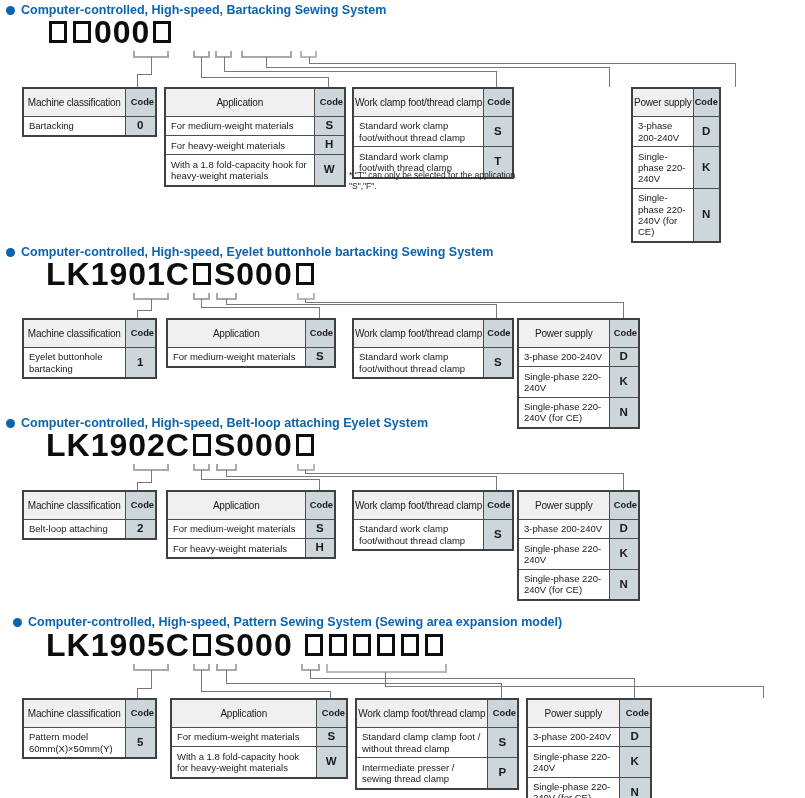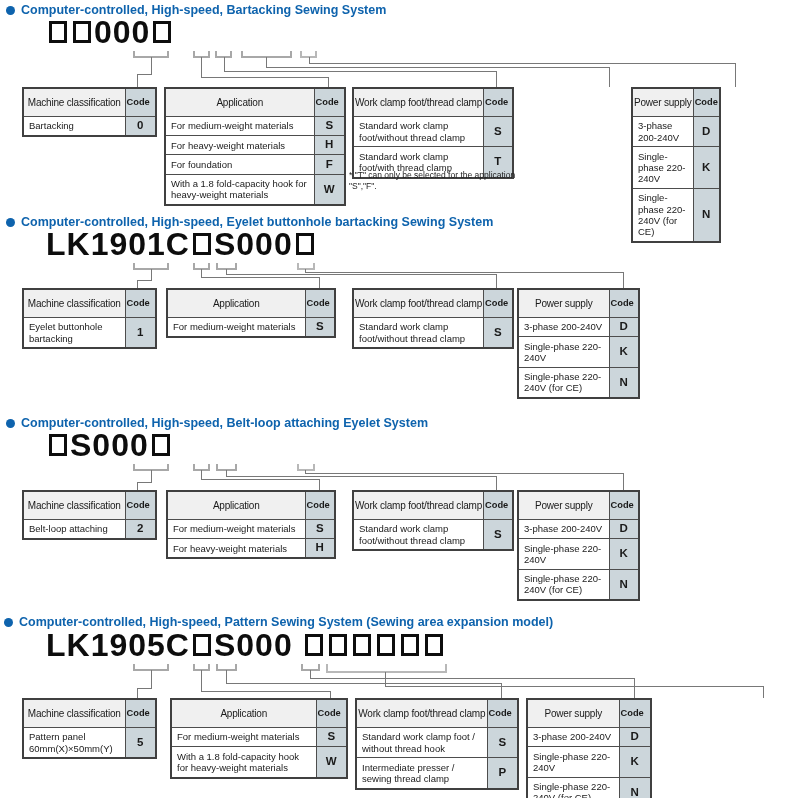--- a/index.html
+++ b/index.html
@@ -29,21 +29,21 @@
   table.spec {
     position:absolute; border-collapse:collapse; table-layout:fixed;
     font-size:9.5px; line-height:1.18; color:#1a1a1a; background:#fff;
     border:2px solid #404040;
   }
   table.spec th, table.spec td { border:1px solid #4d4d4d; }
   th.label-h {
     background:#f0f0f0; font-weight:normal; text-align:center;
     padding:4px 1px; font-size:10px; letter-spacing:-0.2px; white-space:nowrap; overflow:hidden;
   }
-  th.code-h { background:#ccd6db; font-weight:bold; text-align:left; padding:8px 1px; font-size:9.3px; }
+  th.code-h { background:#ccd6db; font-weight:bold; text-align:right; padding:8px 1px; font-size:9.3px; }
   td.label-c { background:#fff; text-align:left; padding:3.5px 3px 3.5px 5px; }
   td.code-c { background:#ccd6db; text-align:center; font-weight:bold; font-size:11.5px; padding:1px; }
   .footnote { position:absolute; font-size:8.5px; color:#222; white-space:pre-line; line-height:1.35; }
 </style>
 </head>
 <body>
 
 <div class="page">
 
   <section class="sec" style="top:0;height:228px">
@@ -101,24 +101,20 @@
         <tbody>
           <tr>
             <td class="label-c">For medium-weight materials</td>
             <td class="code-c">S</td>
           </tr>
           <tr>
             <td class="label-c">For heavy-weight materials</td>
             <td class="code-c">H</td>
           </tr>
           <tr>
-            <td class="label-c">For foundation</td>
-            <td class="code-c">F</td>
-          </tr>
-          <tr>
             <td class="label-c">With a 1.8 fold-capacity hook for heavy-weight materials</td>
             <td class="code-c">W</td>
           </tr>
         </tbody>
       </table>
     <table class="spec" style="left:352px;top:87px">
         <colgroup>
           <col style="width: 130px;">
           <col style="width: 29px;">
         </colgroup>
@@ -162,21 +158,21 @@
           <tr>
             <td class="label-c">Single-phase 220-240V (for CE)</td>
             <td class="code-c">N</td>
           </tr>
         </tbody>
       </table>
     <div class="footnote" style="left:349px;top:170px">* "T" can only be selected for the application
   "S","F".</div>
   </section>
 
-  <section class="sec" style="top:214px;height:187px">
+  <section class="sec" style="top:244px;height:187px">
     <div class="sec-title" style="left:6px;top:1px">
       <span class="bullet"></span>
       <span>Computer-controlled, High-speed, Eyelet buttonhole bartacking Sewing System</span>
     </div>
     <div class="model" style="left:46px;top:14px">
         <span class="mtext">LK1901C</span>
         <span class="mbox"></span>
         <span class="mtext">S000</span>
         <span class="mbox"></span>
       </div>
@@ -271,20 +267,21 @@
         </tbody>
       </table>
   </section>
 
   <section class="sec" style="top:415px;height:197px">
     <div class="sec-title" style="left:6px;top:1px">
       <span class="bullet"></span>
       <span>Computer-controlled, High-speed, Belt-loop attaching Eyelet System</span>
     </div>
     <div class="model" style="left:46px;top:14px">
+        <span class="mtext">LK1902C</span>
         <span class="mbox"></span>
         <span class="mtext">S000</span>
         <span class="mbox"></span>
       </div>
     <svg class="connector" width="805" height="197" viewBox="0 0 805 197">
       <path class="bracket" d="M134 49 V55 H168 V49"></path>
       <path class="bracket" d="M194 49 V55 H209 V49"></path>
       <path class="bracket" d="M217 49 V55 H236 V49"></path>
       <path class="bracket-light" d="M298 49 V55 H314 V49"></path>
       <polyline class="cline" points="151,55 151,67 137.5,67 137.5,75"></polyline>
@@ -372,21 +369,21 @@
           </tr>
           <tr>
             <td class="label-c">Single-phase 220-240V (for CE)</td>
             <td class="code-c">N</td>
           </tr>
         </tbody>
       </table>
   </section>
 
   <section class="sec" style="top:612px;height:186px">
-    <div class="sec-title" style="left:4px;top:3px">
+    <div class="sec-title" style="left:13px;top:3px">
       <span class="bullet"></span>
       <span>Computer-controlled, High-speed, Pattern Sewing System (Sewing area expansion model)</span>
     </div>
     <div class="model" style="left:46px;top:17px">
         <span class="mtext">LK1905C</span>
         <span class="mbox"></span>
         <span class="mtext">S000</span>
         <span class="mgap"></span>
         <span class="mbox"></span>
         <span class="mbox"></span>
@@ -413,21 +410,21 @@
           <col style="width: 31px;">
         </colgroup>
         <thead>
           <tr>
             <th class="label-h">Machine classification</th>
             <th class="code-h">Code</th>
           </tr>
         </thead>
         <tbody>
           <tr>
-            <td class="label-c">Pattern panel 60mm(X)×50mm(Y)</td>
+            <td class="label-c">Pattern model 60mm(X)×50mm(Y)</td>
             <td class="code-c">5</td>
           </tr>
         </tbody>
       </table>
     <table class="spec" style="left:170px;top:86px">
         <colgroup>
           <col style="width: 145px;">
           <col style="width: 31px;">
         </colgroup>
         <thead>
@@ -453,21 +450,21 @@
           <col style="width: 31px;">
         </colgroup>
         <thead>
           <tr>
             <th class="label-h">Work clamp foot/thread clamp</th>
             <th class="code-h">Code</th>
           </tr>
         </thead>
         <tbody>
           <tr>
-            <td class="label-c">Standard work clamp foot / without thread hook</td>
+            <td class="label-c">Standard clamp clamp foot / without thread clamp</td>
             <td class="code-c">S</td>
           </tr>
           <tr>
             <td class="label-c">Intermediate presser / sewing thread clamp</td>
             <td class="code-c">P</td>
           </tr>
         </tbody>
       </table>
     <table class="spec" style="left:526px;top:86px">
         <colgroup>

